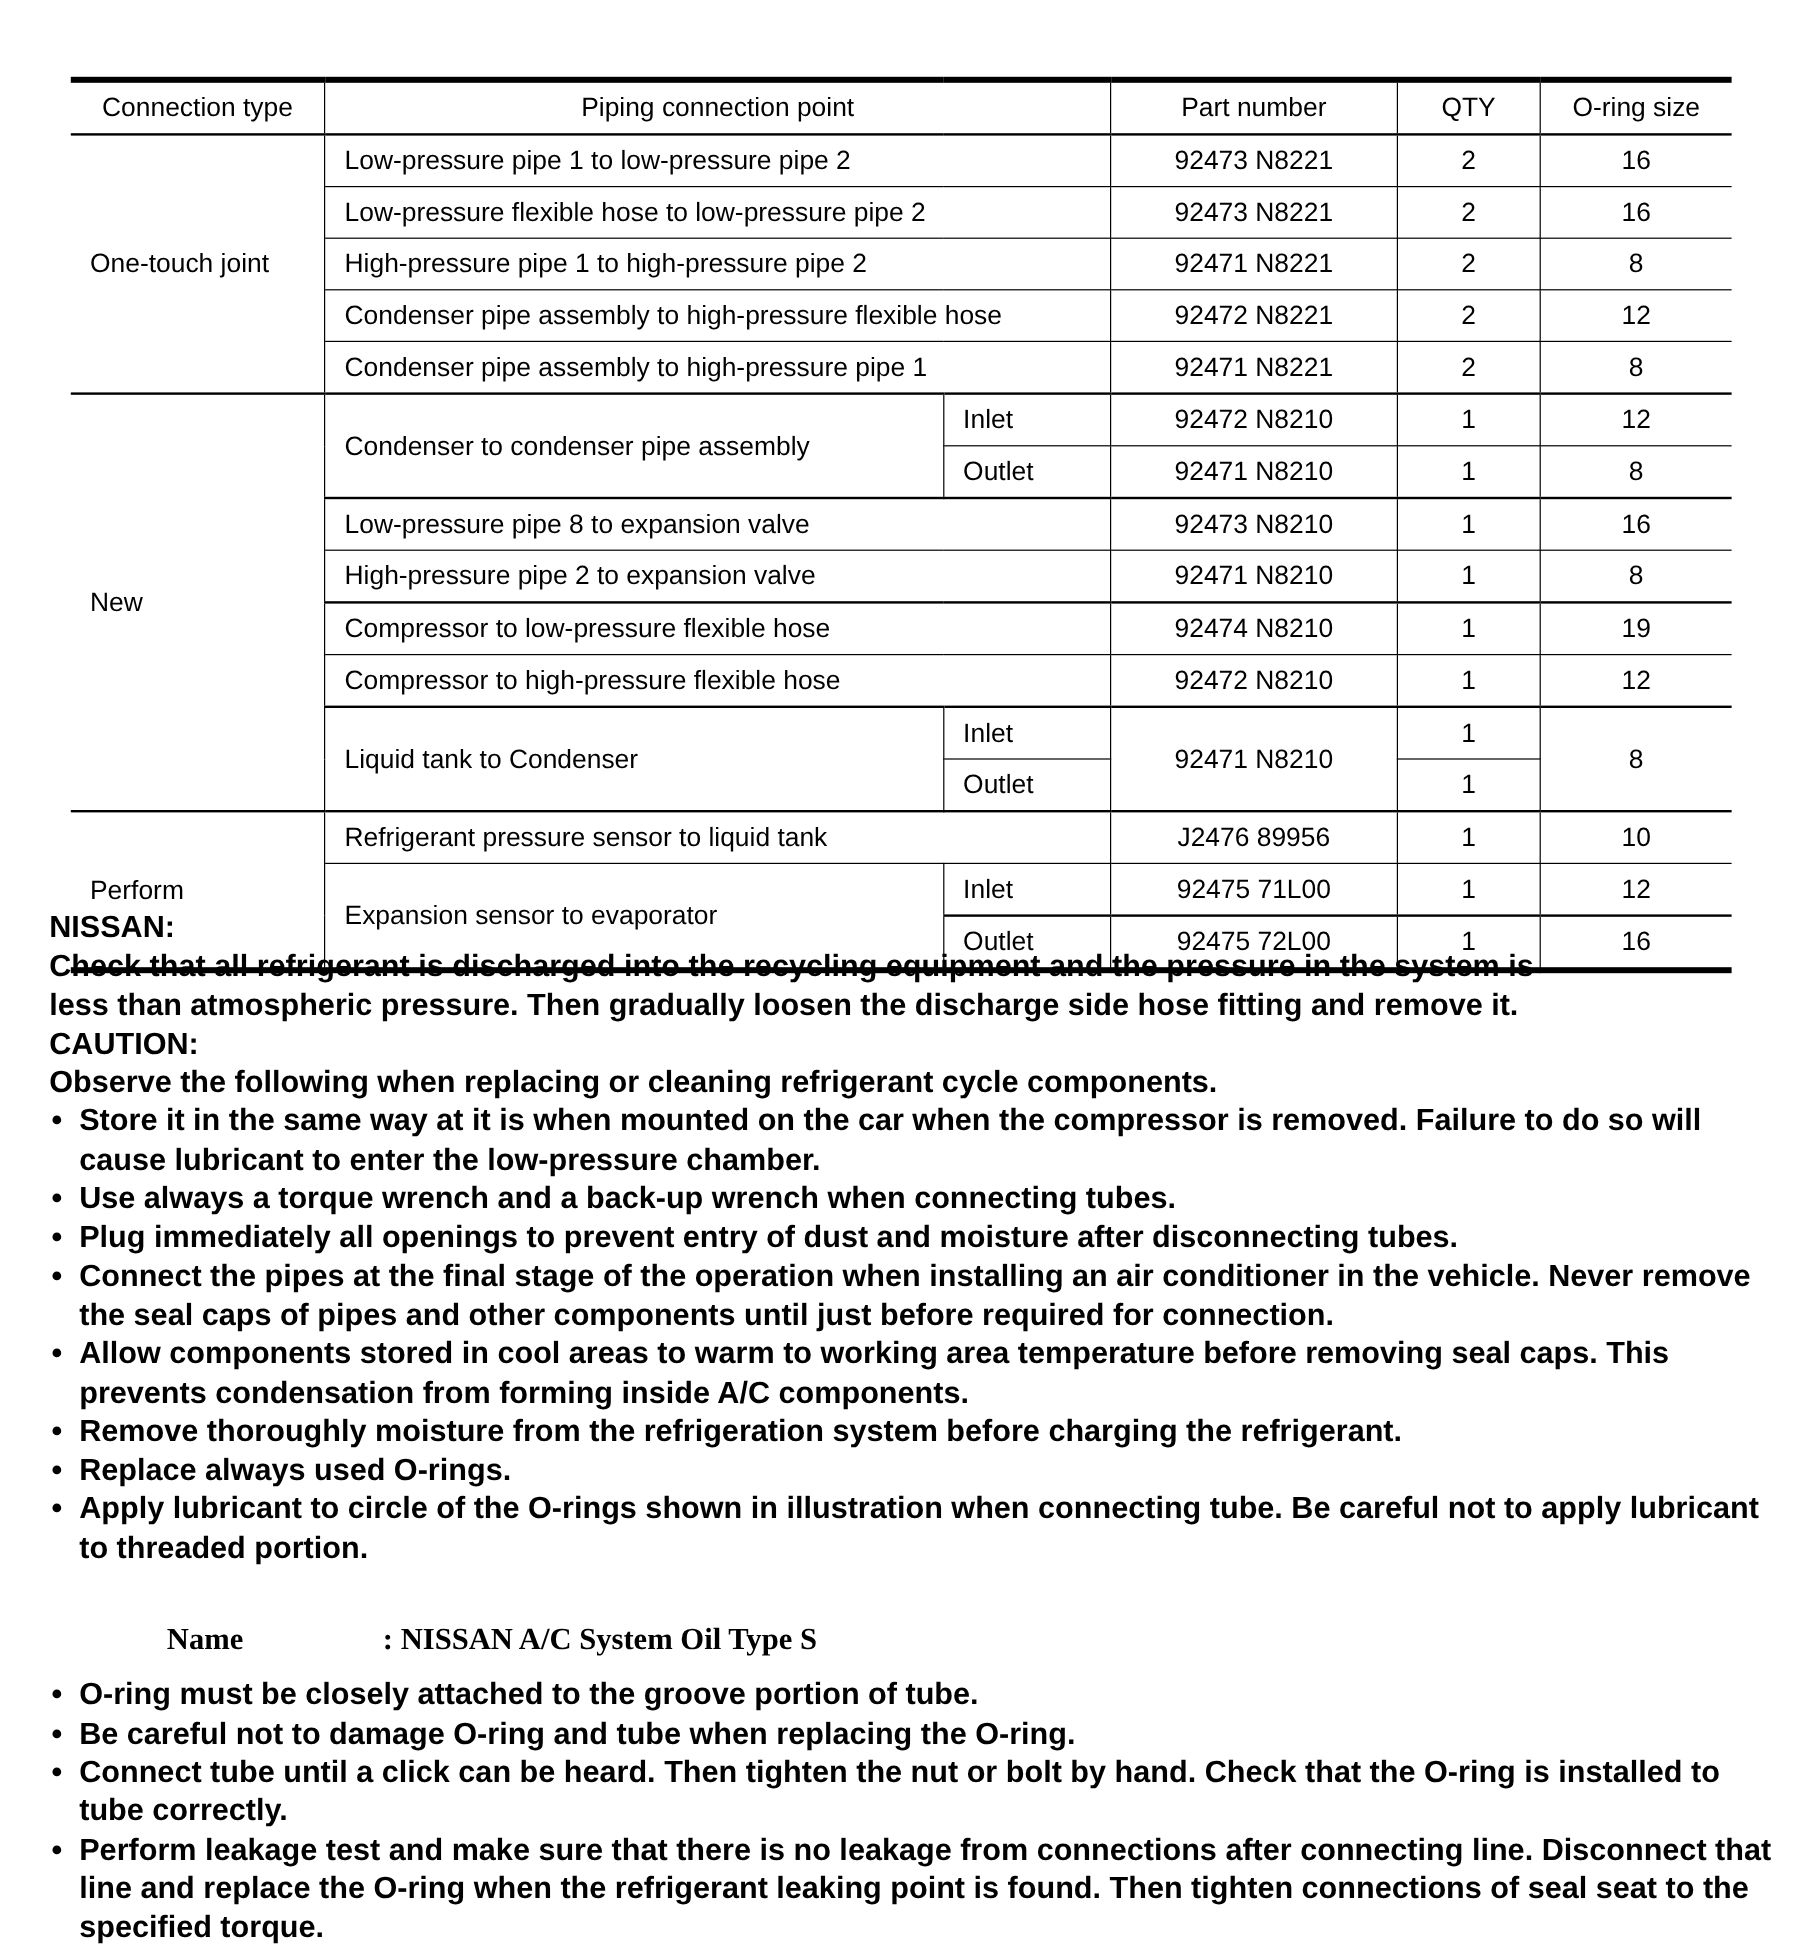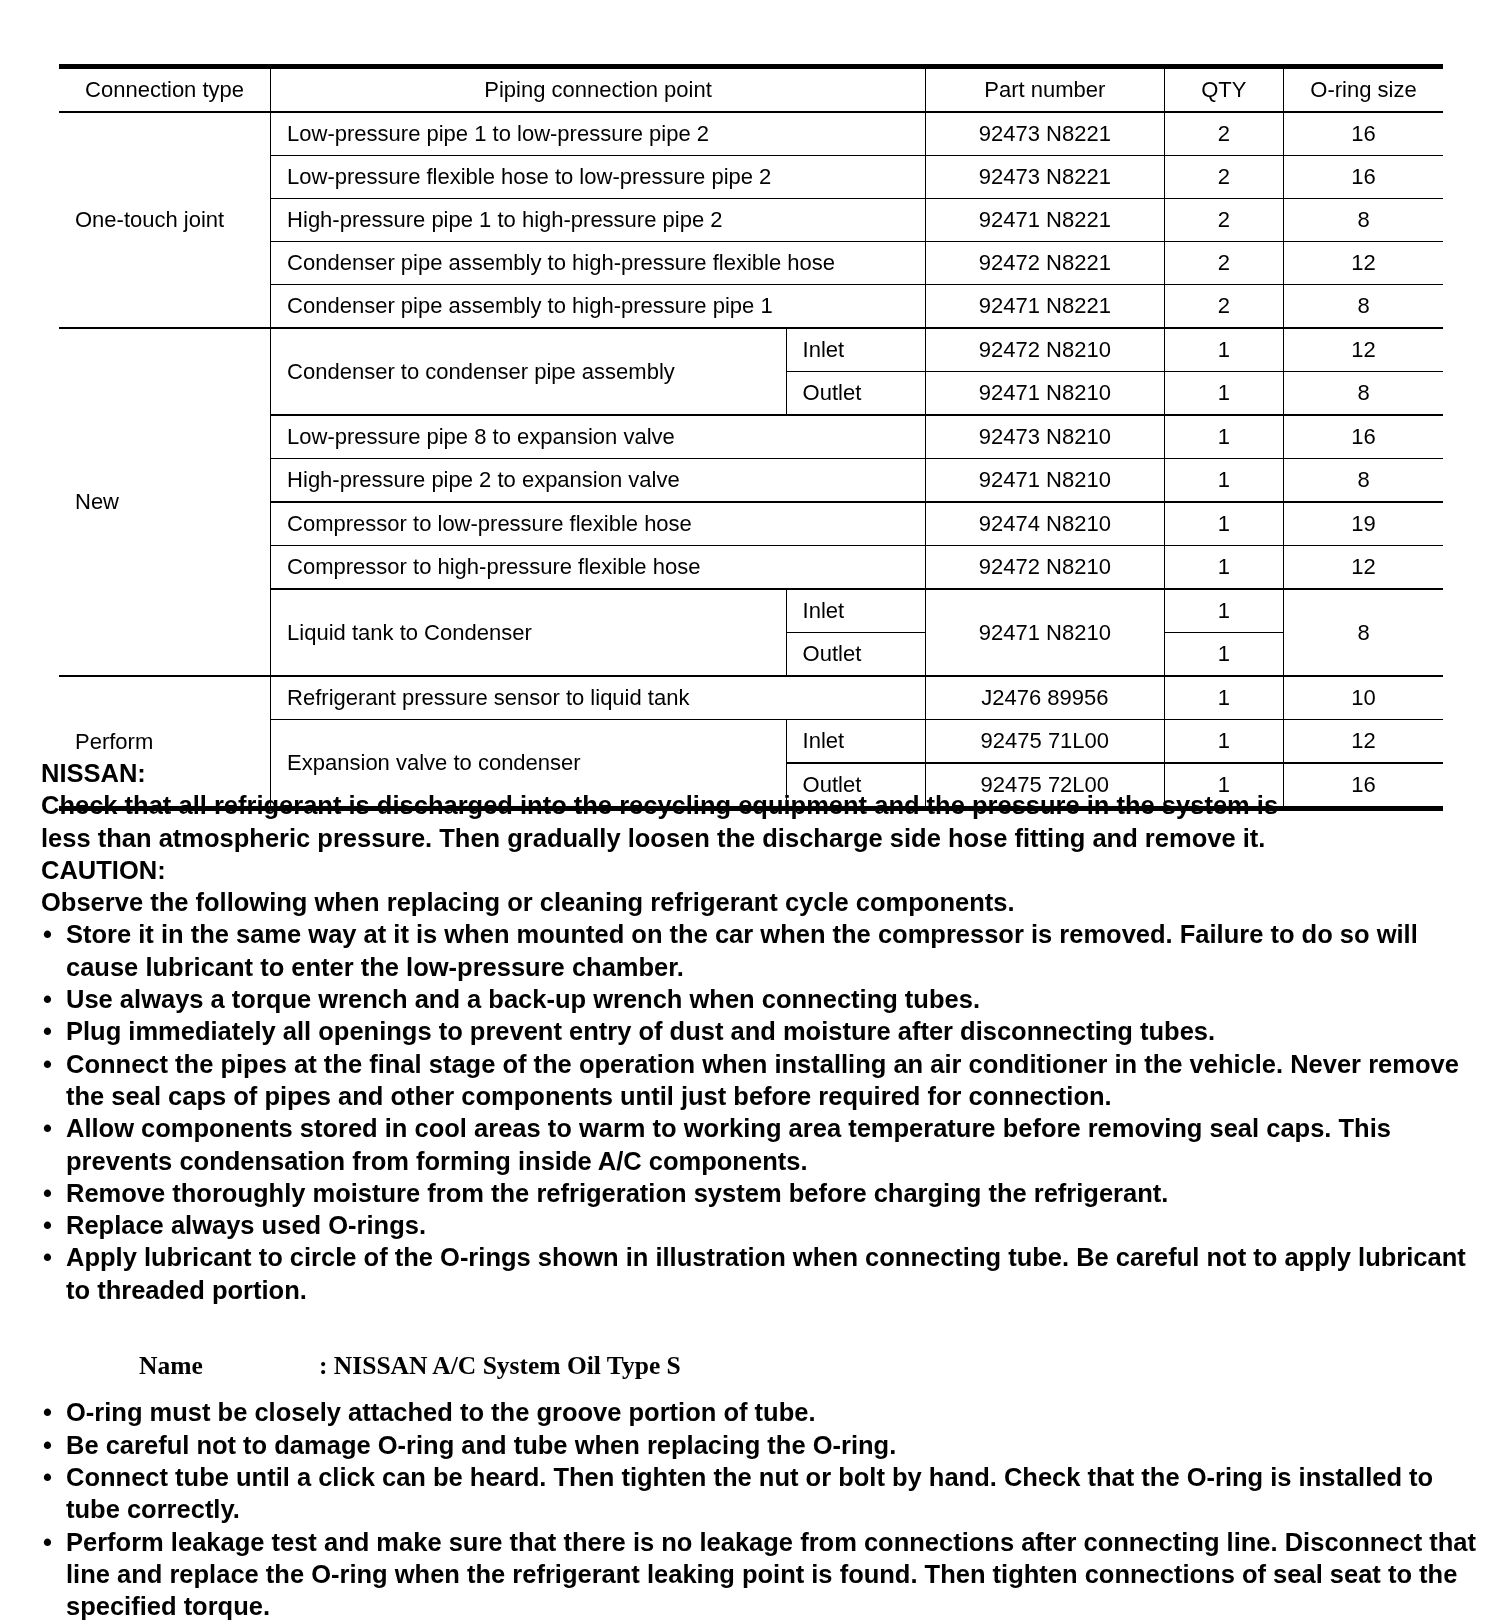--- a/index.html
+++ b/index.html
@@ -130,21 +130,21 @@
     </tr>
 
     <tr class="group-start">
       <td rowspan="3" class="ctype">Perform</td>
       <td colspan="2">Refrigerant pressure sensor to liquid tank</td>
       <td class="center">J2476 89956</td>
       <td class="center">1</td>
       <td class="center">10</td>
     </tr>
     <tr>
-      <td rowspan="2">Expansion valve to condenser</td>
+      <td rowspan="2">Expansion sensor to evaporator</td>
       <td class="sub">Inlet</td>
       <td class="center">92475 71L00</td>
       <td class="center">1</td>
       <td class="center">12</td>
     </tr>
     <tr class="group-start">
       <td class="sub">Outlet</td>
       <td class="center">92475 72L00</td>
       <td class="center">1</td>
       <td class="center">16</td>

